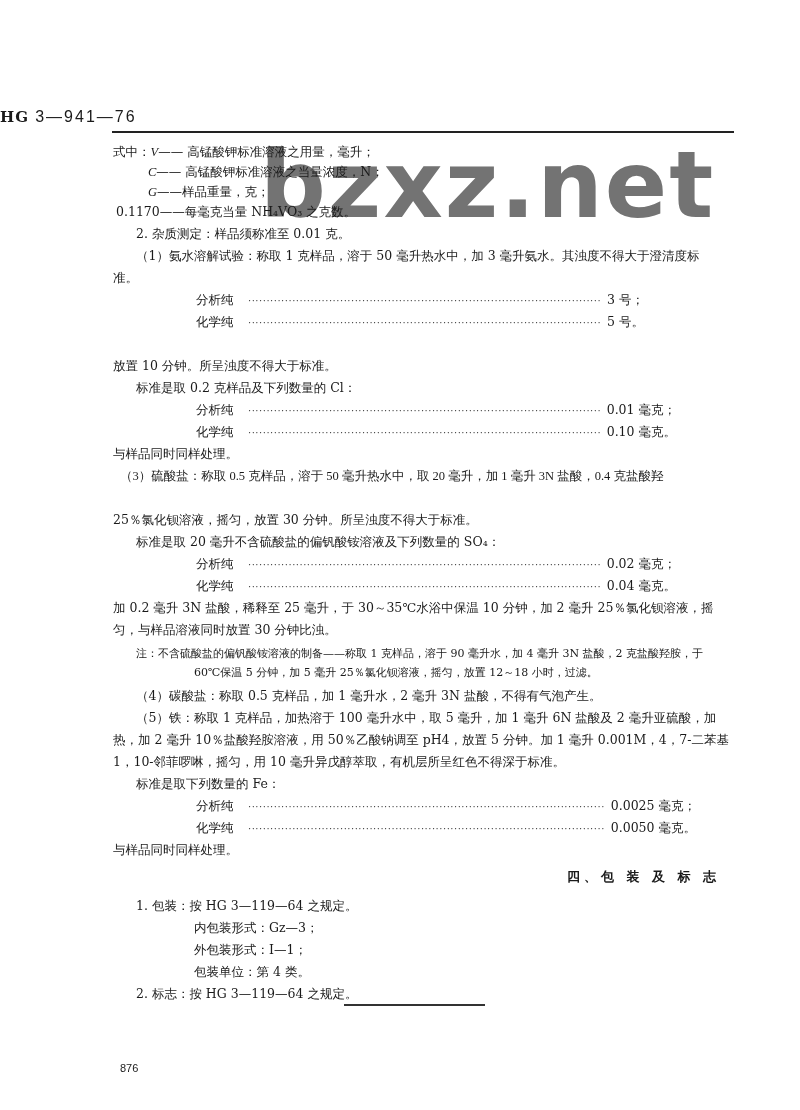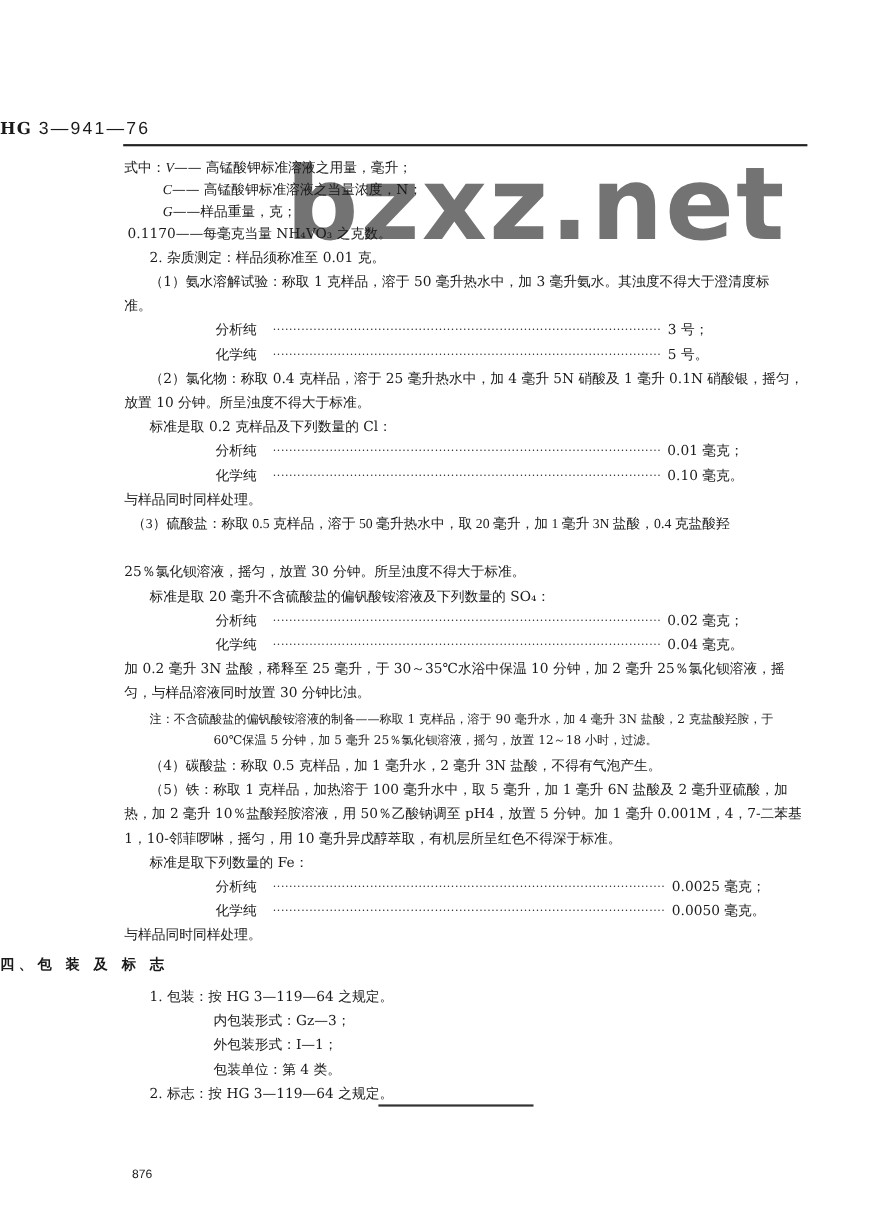--- a/index.html
+++ b/index.html
@@ -21,21 +21,21 @@
   .ln {
     position:absolute; font-size:12.5px; line-height:16px; white-space:nowrap; z-index:1;
   }
   .ln.small { font-size:11px; }
   .var { font-style:italic; font-family:"Liberation Serif", serif; }
   .leader { position:absolute; z-index:1; font-size:12.5px; line-height:16px; display:flex; white-space:nowrap; }
   .leader .lbl { width:52px; }
   .leader .dots { flex:1; overflow:hidden; letter-spacing:0.5px; color:#333; font-size:10px; padding-top:1px; }
   .leader .val { padding-left:6px; }
   .section-title {
-    position:absolute; left:0; width:720px; top:842px; text-align:left; font-size:13px;
+    position:absolute; left:0; width:720px; top:842px; text-align:right; font-size:13px;
     font-weight:bold; letter-spacing:4px; z-index:1;
   }
   .rule-bottom { position:absolute; left:344px; top:1003px; width:141px; height:2px; background:#333; }
   .page-num { position:absolute; left:120px; top:1062px; font-family:"Liberation Sans", sans-serif; font-size:11px; }
 </style>
 </head>
 <body>
 
 <div class="page">
 
@@ -68,21 +68,20 @@
     <span class="lbl">分析纯</span>
       <span class="dots">··························································································································</span>
       <span class="val">3 号；</span>
   </div>
   <div class="leader" style="left:196px;top:314px;width:448px;">
     <span class="lbl">化学纯</span>
       <span class="dots">··························································································································</span>
       <span class="val">5 号。</span>
   </div>
 
-  <div class="ln" style="left:136px;top:336px;">（2）氯化物：称取 0.4 克样品，溶于 25 毫升热水中，加 4 毫升 5N 硝酸及 1 毫升 0.1N 硝酸银，摇匀，</div>
   <div class="ln" style="left:113px;top:358px;">放置 10 分钟。所呈浊度不得大于标准。</div>
   <div class="ln" style="left:136px;top:380px;">标准是取 0.2 克样品及下列数量的 Cl：</div>
   <div class="leader" style="left:196px;top:402px;width:480px;">
     <span class="lbl">分析纯</span>
       <span class="dots">··························································································································</span>
       <span class="val">0.01 毫克；</span>
   </div>
   <div class="leader" style="left:196px;top:424px;width:480px;">
     <span class="lbl">化学纯</span>
       <span class="dots">··························································································································</span>

